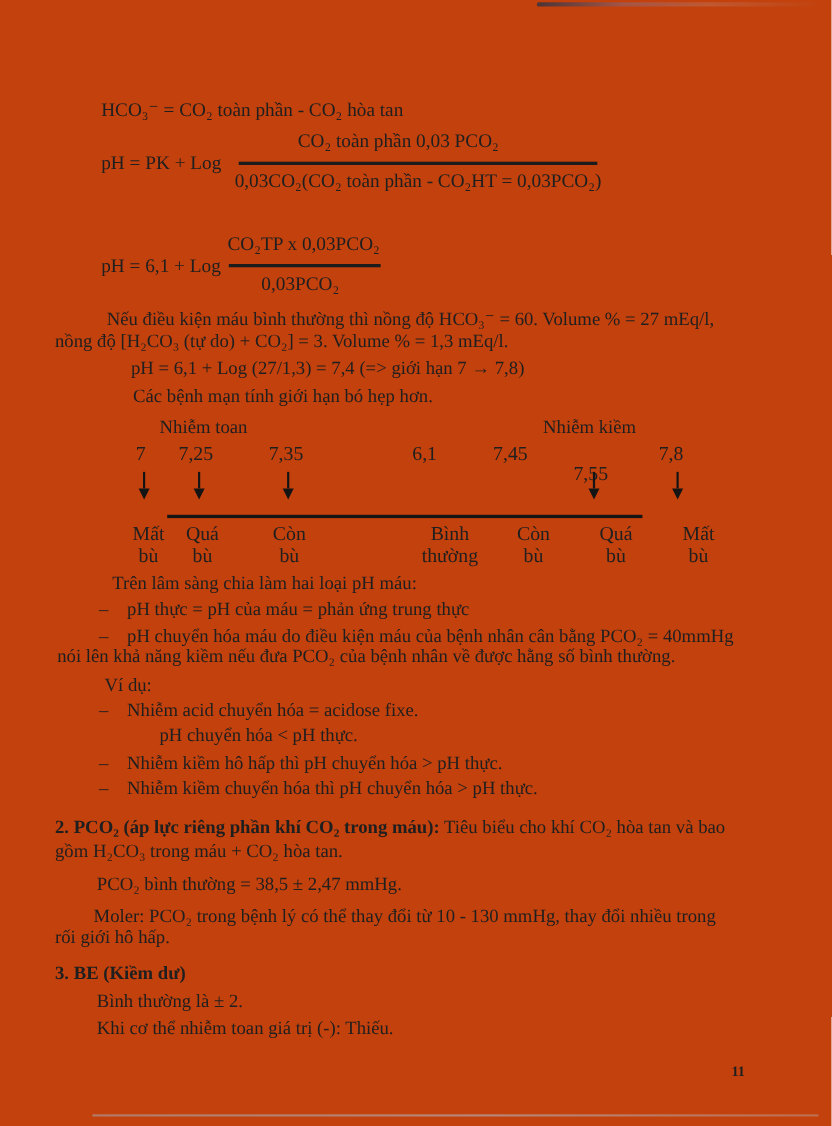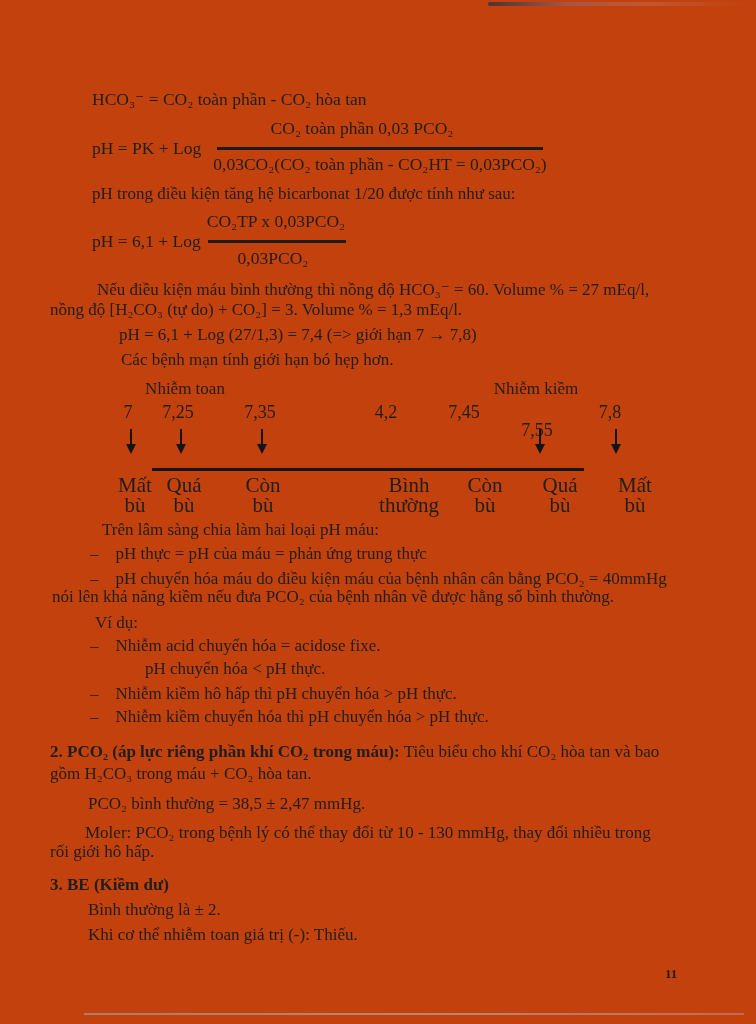--- a/index.html
+++ b/index.html
@@ -8,21 +8,21 @@
     background:#c2410c;color:#1f1f1f;
     font-family:"Liberation Serif","DejaVu Serif",serif;
     font-size:17px;line-height:1.25;overflow:hidden;
   }
   .abs{position:absolute;white-space:nowrap;}
   .ctr{transform:translateX(-50%);}
   .bold{font-weight:bold;}
   .fbar{position:absolute;height:2.5px;background:#1c1c1c;}
   .f{font-size:17.5px;}
   .tick{font-size:18px;}
-  .slabel{text-align:center;line-height:20px;font-size:21px;}
+  .slabel{text-align:center;line-height:20px;font-size:18px;}
   .baseline{position:absolute;height:3px;background:#151515;}
   .arrow{position:absolute;transform:translateX(-50%);}
   .arrow .stem{width:2.5px;height:15px;background:#141414;margin:0 auto;}
   .arrow .head{width:0;height:0;border-left:5.5px solid transparent;border-right:5.5px solid transparent;border-top:10px solid #141414;margin:0 auto;}
   .streak-top{
     position:absolute;left:488px;top:2px;width:262px;height:4px;border-radius:2px;
     background:linear-gradient(to right, rgba(55,50,62,0.85) 0%, rgba(130,110,140,0.45) 30%, rgba(185,180,200,0.2) 60%, rgba(200,200,215,0) 100%);
   }
   .edge-bottom{
     position:absolute;left:84px;top:1013px;width:660px;height:2px;
@@ -38,39 +38,38 @@
   <div class="streak-top"></div>
   <div class="edge-bottom"></div>
 
   <div class="abs f" style="left:92px;top:89px;">HCO₃⁻ = CO₂ toàn phần - CO₂ hòa tan</div>
 
   <div class="abs f ctr" style="left:362px;top:118px;">CO₂ toàn phần 0,03 PCO₂</div>
   <div class="abs f" style="left:92px;top:138px;">pH = PK + Log</div>
   <div class="fbar" style="left:217px;top:147px;width:326px;"></div>
   <div class="abs f ctr" style="left:380px;top:154px;">0,03CO₂(CO₂ toàn phần - CO₂HT = 0,03PCO₂)</div>
 
-  <div class="abs" style="left:92px;top:183px;">pH trong điều kiện tăng hệ bicarbonat 1/20 được tính như sau:</div>
 
   <div class="abs f ctr" style="left:276px;top:211px;">CO₂TP x 0,03PCO₂</div>
   <div class="abs f" style="left:92px;top:231px;">pH = 6,1 + Log</div>
   <div class="fbar" style="left:208px;top:240px;width:138px;"></div>
   <div class="abs f ctr" style="left:273px;top:248px;">0,03PCO₂</div>
 
   <div class="abs" style="left:97px;top:279px;">Nếu điều kiện máu bình thường thì nồng độ HCO₃⁻ = 60. Volume % = 27 mEq/l,</div>
   <div class="abs" style="left:50px;top:299px;">nồng độ [H₂CO₃ (tự do) + CO₂] = 3. Volume % = 1,3 mEq/l.</div>
   <div class="abs" style="left:119px;top:324px;">pH = 6,1 + Log (27/1,3) = 7,4 (=&gt; giới hạn 7 → 7,8)</div>
   <div class="abs" style="left:121px;top:349px;">Các bệnh mạn tính giới hạn bó hẹp hơn.</div>
 
   <div class="abs ctr" style="left:185px;top:378px;">Nhiễm toan</div>
   <div class="abs ctr" style="left:536px;top:378px;">Nhiễm kiềm</div>
 
   <div class="abs tick ctr" style="left:128px;top:401px;">7</div>
   <div class="abs tick ctr" style="left:178px;top:401px;">7,25</div>
   <div class="abs tick ctr" style="left:260px;top:401px;">7,35</div>
-  <div class="abs tick ctr" style="left:386px;top:401px;">4,2</div>
+  <div class="abs tick ctr" style="left:386px;top:401px;">6,1</div>
   <div class="abs tick ctr" style="left:464px;top:401px;">7,45</div>
   <div class="abs tick ctr" style="left:537px;top:401px;margin-top:18px;">7,55</div>
   <div class="abs tick ctr" style="left:610px;top:401px;">7,8</div>
 
   <div class="arrow" style="left:131px;top:429px;">
     <div class="stem"></div>
     <div class="head"></div>
   </div>
   <div class="arrow" style="left:181px;top:429px;">
     <div class="stem"></div>

